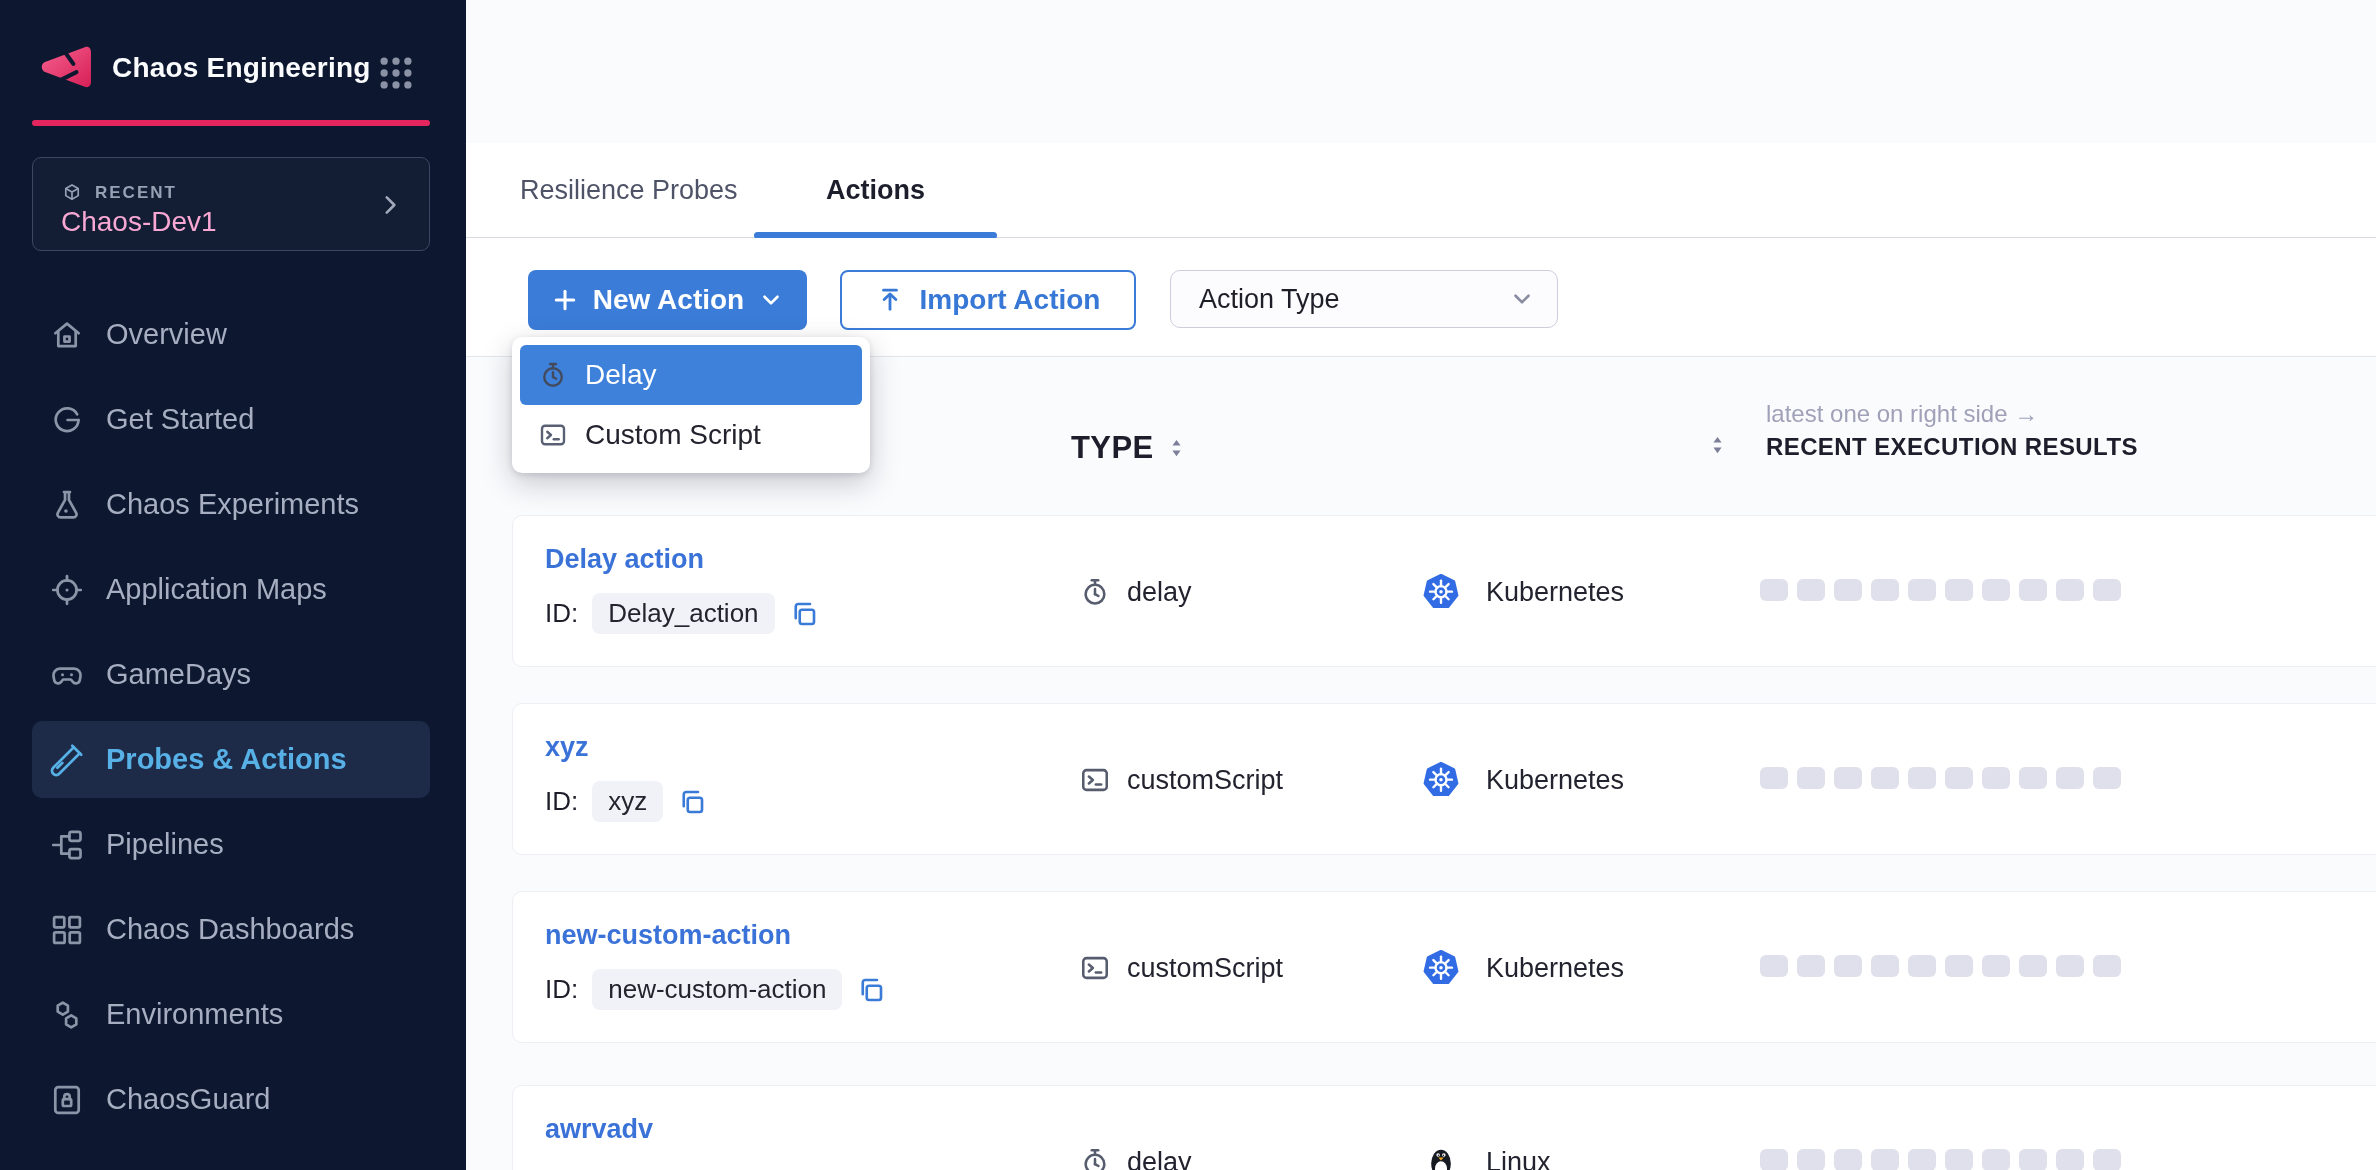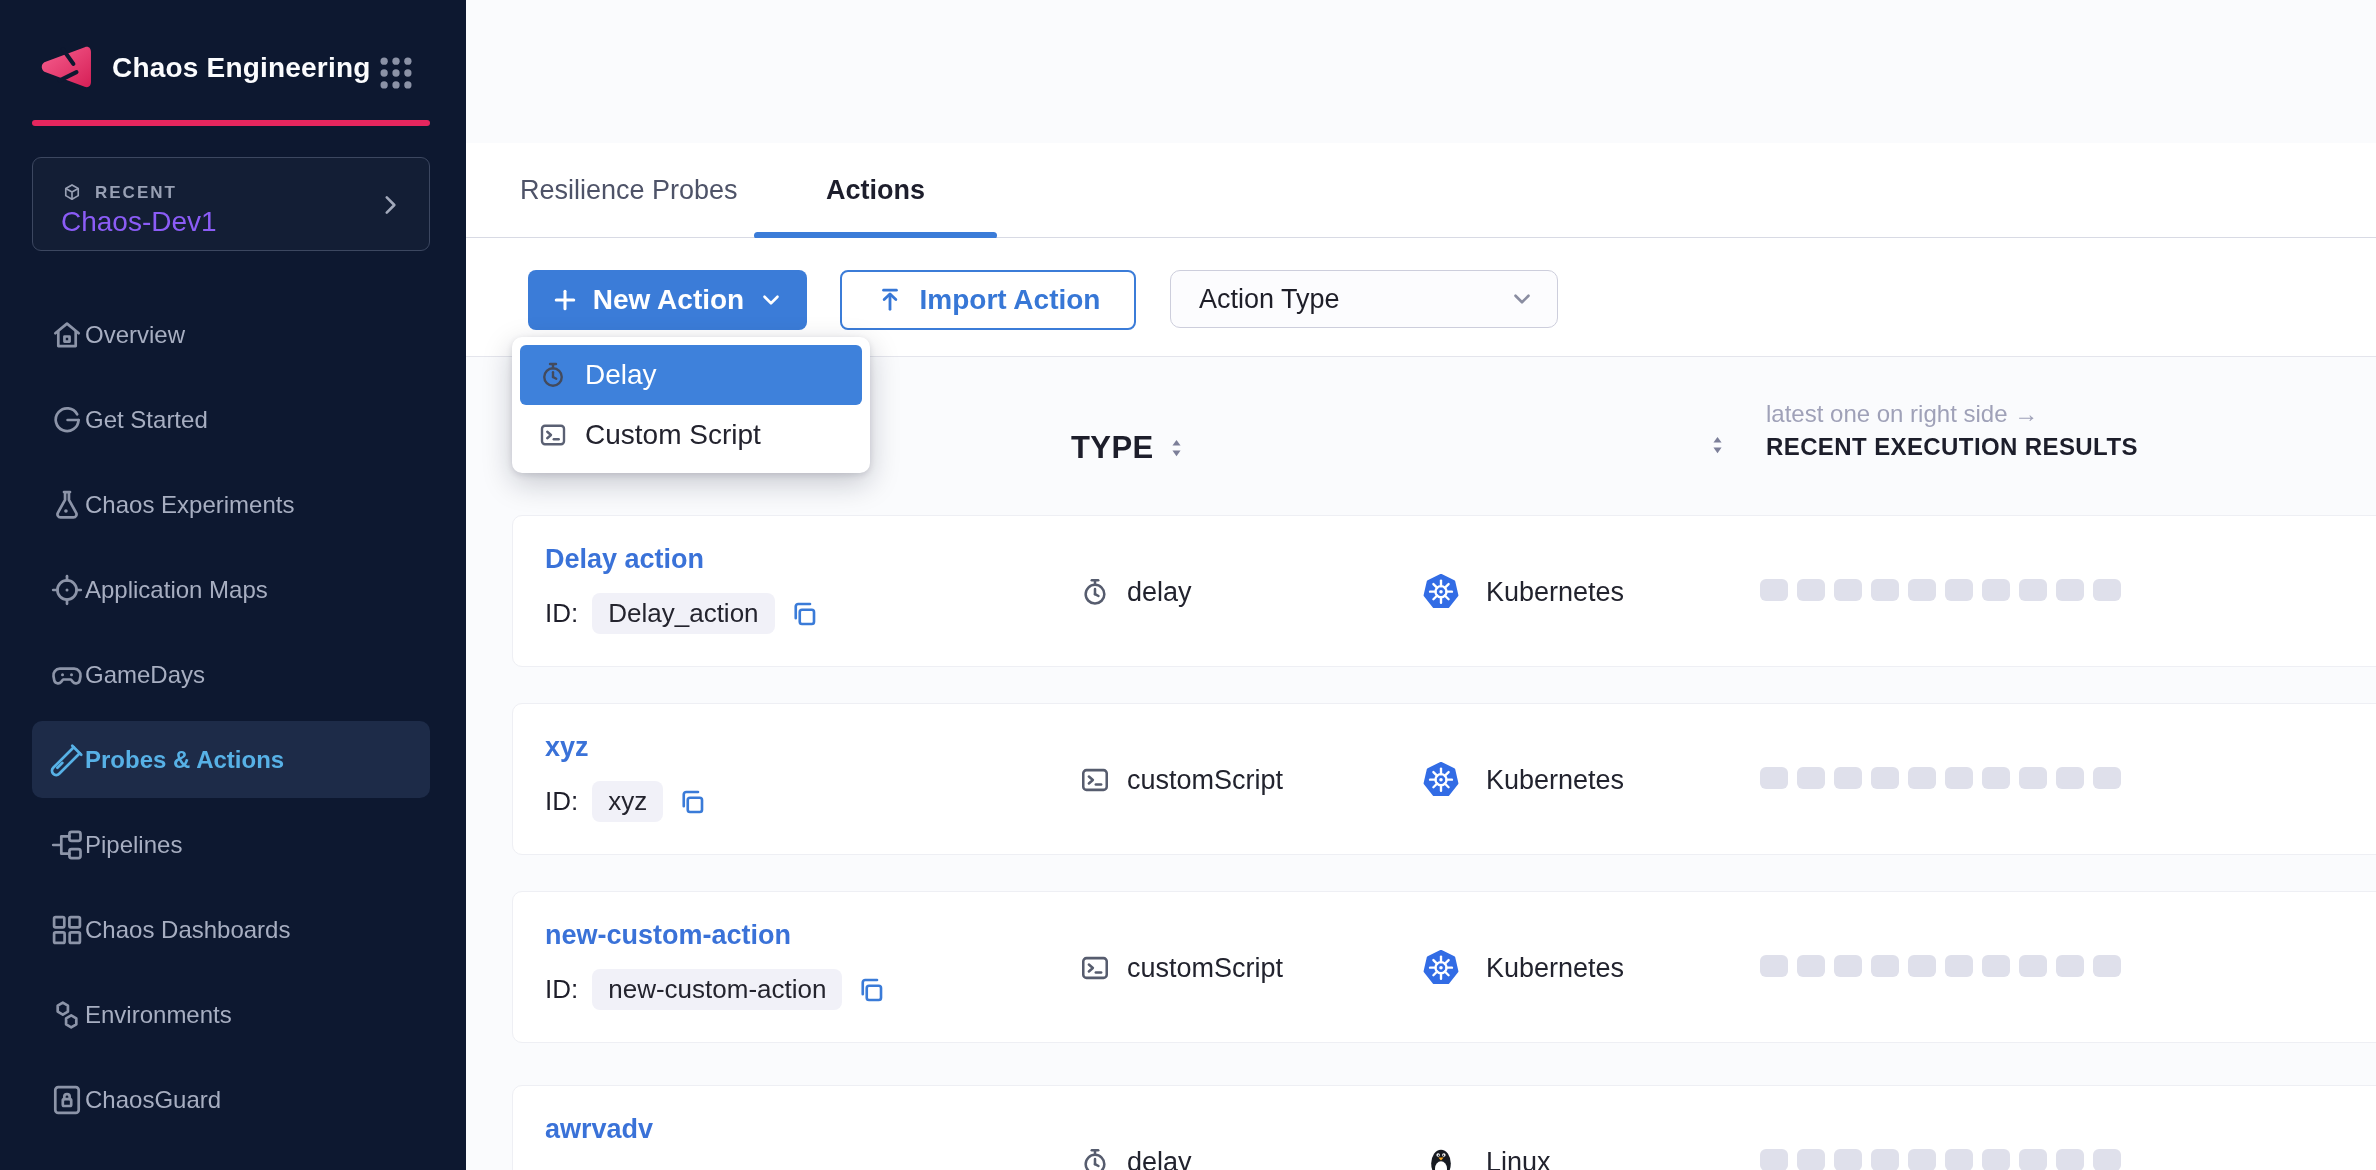--- a/index.html
+++ b/index.html
@@ -14,27 +14,27 @@
   
   .sidebar{position:absolute;left:0;top:0;width:466px;height:1170px;background:#0D1830;}
   .brand-logo{position:absolute;left:34px;top:38px;}
   .brand-title{position:absolute;left:112px;top:52px;font-size:28px;font-weight:700;color:#FBFCFE;letter-spacing:.2px;}
   .module-grid{position:absolute;left:377px;top:54px;width:40px;height:40px;cursor:pointer;}
   .pink-line{position:absolute;left:32px;top:120px;width:398px;height:6px;border-radius:3px;background:#E5265E;}
   .project-card{position:absolute;left:32px;top:157px;width:398px;height:94px;box-sizing:border-box;
     border:1px solid #3C4760;border-radius:9px;background:#131E35;cursor:pointer;}
   .project-label-row{position:absolute;left:28px;top:24px;display:flex;align-items:center;gap:12px;color:#98A0B4;}
   .project-label{font-size:17px;font-weight:700;letter-spacing:2px;color:#98A0B4;}
-  .project-name{position:absolute;left:28px;top:48px;font-size:28px;color:#8b5cf6;}
+  .project-name{position:absolute;left:28px;top:48px;font-size:28px;color:#f9a8d4;}
   .project-chevron{position:absolute;right:26px;top:34px;color:#A2A9BB;}
   .nav{position:absolute;left:32px;top:296px;width:398px;display:flex;flex-direction:column;gap:8px;}
   .nav-item{height:77px;border-radius:10px;display:flex;align-items:center;padding-left:17px;box-sizing:border-box;
     color:#A7AEC1;cursor:pointer;}
   .nav-item .nico{width:36px;height:36px;color:#8C94A8;flex:0 0 auto;}
-  .nav-item .nlabel{font-size:24px;}
+  .nav-item .nlabel{margin-left:21px;font-size:29px;}
   .nav-item.active{background:#1D2B48;color:#57B1E6;}
   .nav-item.active .nico{color:#57B1E6;}
   .nav-item.active .nlabel{font-weight:700;}
 
   
   .main{position:absolute;left:466px;top:0;width:1910px;height:1170px;background:#FAFBFD;}
   .page-header{position:absolute;left:0;top:0;right:0;height:143px;background:#fff;border-bottom:1px solid #E2E3EA;box-sizing:border-box;}
   .breadcrumb{position:absolute;left:31px;top:22px;display:flex;align-items:center;gap:14px;font-size:27px;color:#3A72D8;}
   .crumb{cursor:pointer;}
   .crumb-sep{color:#9B9EB2;}

